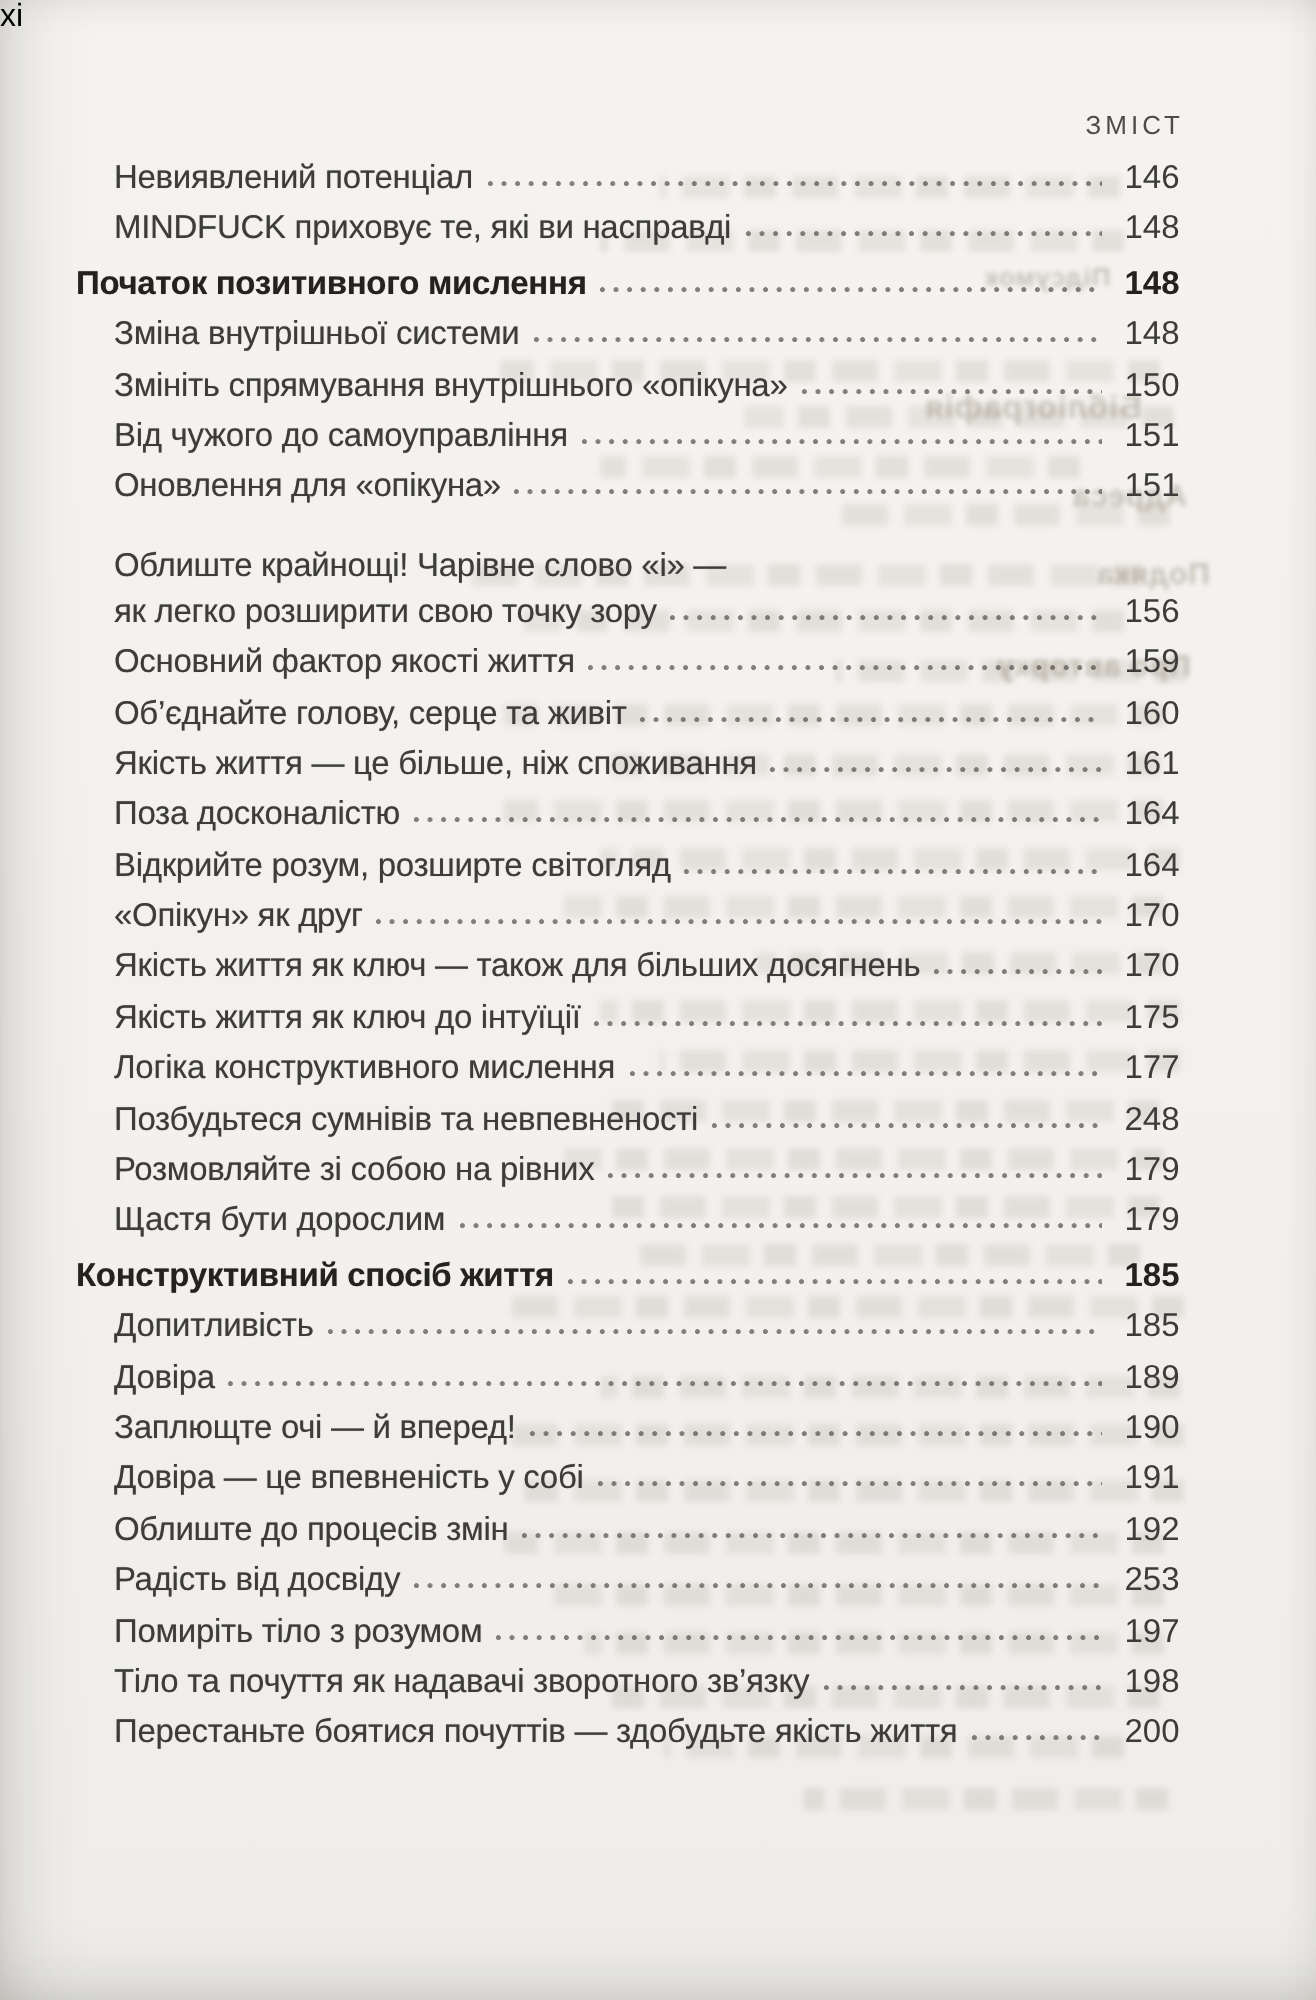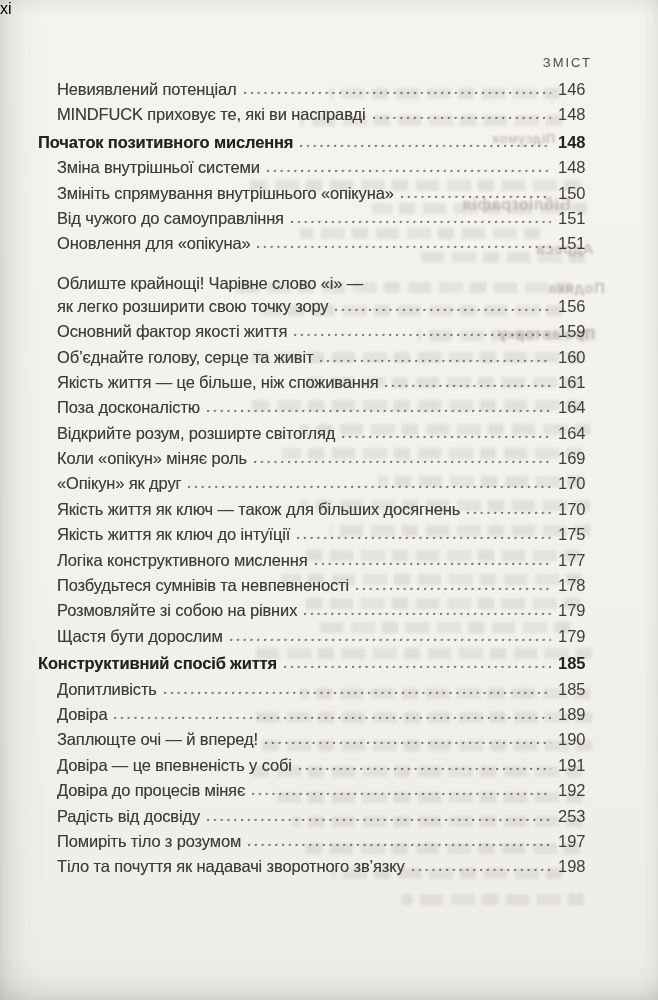--- a/index.html
+++ b/index.html
@@ -46,21 +46,21 @@
   .row .title{white-space:nowrap;letter-spacing:-0.15px;text-shadow:0 0 .4px rgba(40,38,35,.45);text-align:right;}
   .row.entry{padding-left:19px;}
   .row.heading{font-weight:bold;color:#232220;margin-top:2px;}
   .row.heading .pnum{font-weight:bold;color:#232220;}
   .row.pre-line{height:23px;margin-top:14px;}
   .leader{
     flex:1;align-self:baseline;height:5px;margin:0 7px;min-width:12px;
     background-image:radial-gradient(circle at 1.2px 2.8px, rgba(85,82,76,.72) 1.05px, rgba(85,82,76,0) 1.4px);
     background-size:6.8px 5px;background-repeat:repeat-x;background-position:0 100%;
   }
-  .pnum{width:36px;text-align:left;color:#37363'0;color:#373634;text-shadow:0 0 .4px rgba(40,38,35,.45);}
+  .pnum{width:36px;text-align:center;color:#37363'0;color:#373634;text-shadow:0 0 .4px rgba(40,38,35,.45);}
   .folio{
     position:absolute;right:68px;top:910px;
     font-size:15px;color:#565553;letter-spacing:1px;
   }
 </style>
 </head>
 <body>
 
 <div class="page">
 
@@ -169,25 +169,20 @@
           <span class="title">Поза досконалістю</span>
           <span class="leader"></span>
           <span class="pnum">164</span>
         </div>
         <div class="row entry">
           <span class="title">Відкрийте розум, розширте світогляд</span>
           <span class="leader"></span>
           <span class="pnum">164</span>
         </div>
         <div class="row entry">
-          <span class="title">Коли «опікун» міняє роль</span>
-          <span class="leader"></span>
-          <span class="pnum">169</span>
-        </div>
-        <div class="row entry">
           <span class="title">«Опікун» як друг</span>
           <span class="leader"></span>
           <span class="pnum">170</span>
         </div>
         <div class="row entry">
           <span class="title">Якість життя як ключ — також для більших досягнень</span>
           <span class="leader"></span>
           <span class="pnum">170</span>
         </div>
         <div class="row entry">
@@ -196,21 +191,21 @@
           <span class="pnum">175</span>
         </div>
         <div class="row entry">
           <span class="title">Логіка конструктивного мислення</span>
           <span class="leader"></span>
           <span class="pnum">177</span>
         </div>
         <div class="row entry">
           <span class="title">Позбудьтеся сумнівів та невпевненості</span>
           <span class="leader"></span>
-          <span class="pnum">178</span>
+          <span class="pnum">248</span>
         </div>
         <div class="row entry">
           <span class="title">Розмовляйте зі собою на рівних</span>
           <span class="leader"></span>
           <span class="pnum">179</span>
         </div>
         <div class="row entry">
           <span class="title">Щастя бути дорослим</span>
           <span class="leader"></span>
           <span class="pnum">179</span>
@@ -234,36 +229,41 @@
           <span class="title">Заплющте очі — й вперед!</span>
           <span class="leader"></span>
           <span class="pnum">190</span>
         </div>
         <div class="row entry">
           <span class="title">Довіра — це впевненість у собі</span>
           <span class="leader"></span>
           <span class="pnum">191</span>
         </div>
         <div class="row entry">
-          <span class="title">Довіра до процесів міняє</span>
+          <span class="title">Облиште до процесів змін</span>
           <span class="leader"></span>
           <span class="pnum">192</span>
         </div>
         <div class="row entry">
           <span class="title">Радість від досвіду</span>
           <span class="leader"></span>
           <span class="pnum">253</span>
         </div>
         <div class="row entry">
           <span class="title">Помиріть тіло з розумом</span>
           <span class="leader"></span>
           <span class="pnum">197</span>
         </div>
         <div class="row entry">
           <span class="title">Тіло та почуття як надавачі зворотного зв’язку</span>
           <span class="leader"></span>
           <span class="pnum">198</span>
+        </div>
+        <div class="row entry">
+          <span class="title">Перестаньте боятися почуттів — здобудьте якість життя</span>
+          <span class="leader"></span>
+          <span class="pnum">200</span>
         </div>
       </div>
 
     <div class="folio">хі</div>
   </div>
 </div>
 
 </body></html>

